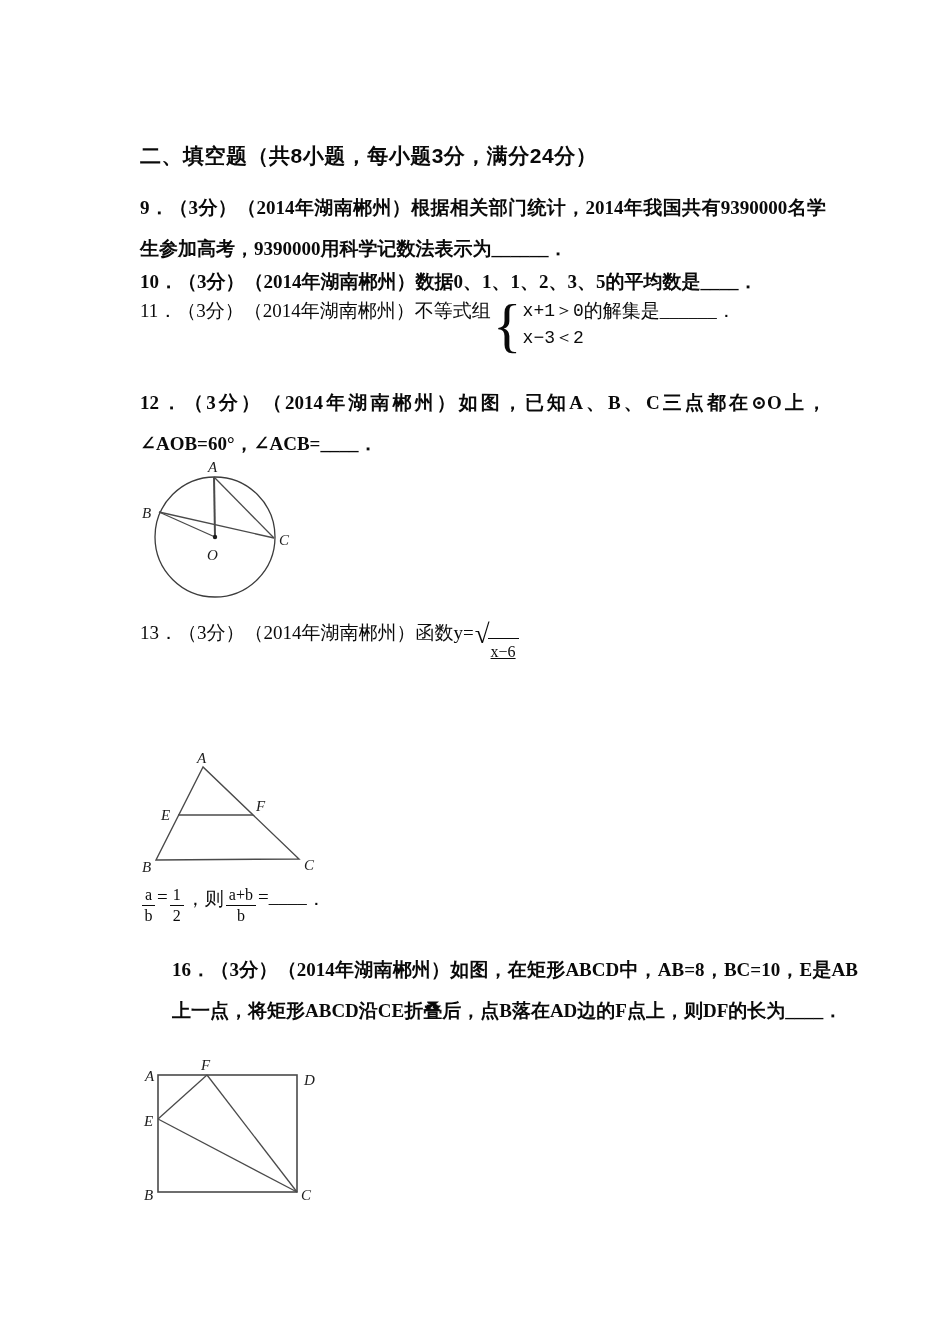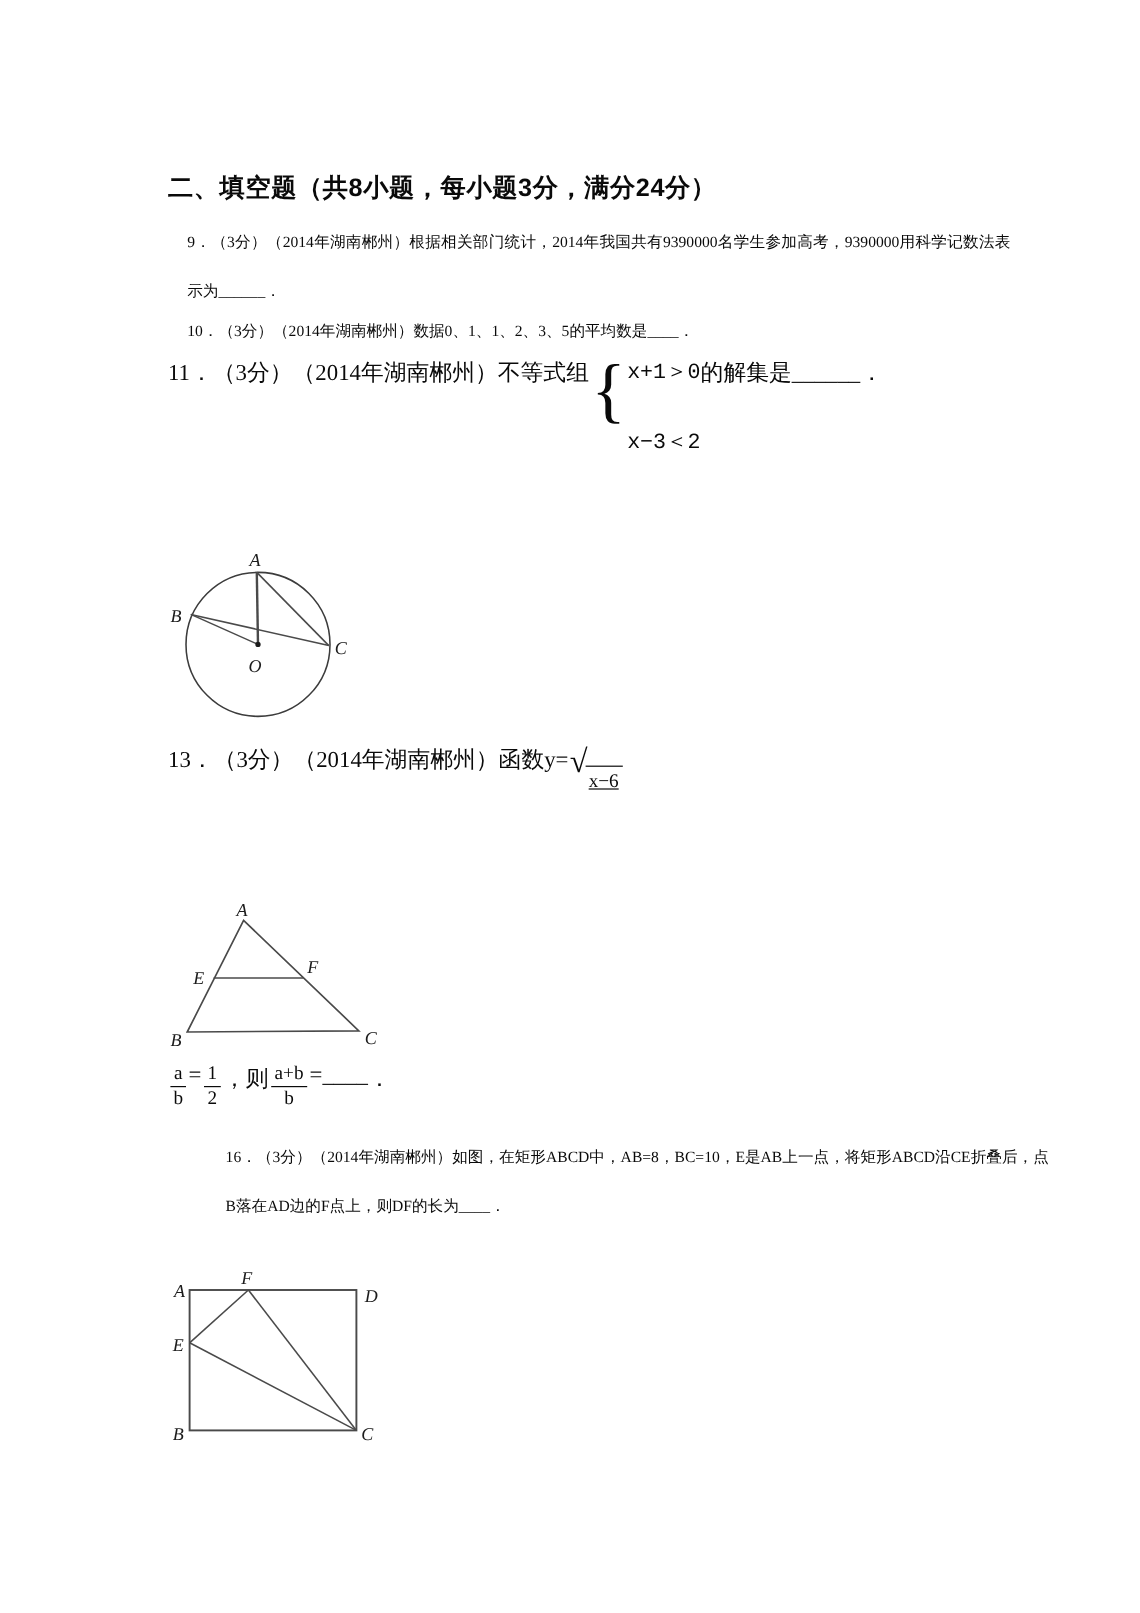--- a/index.html
+++ b/index.html
@@ -16,25 +16,26 @@
     position: absolute;
     left: 140px; top: 142px;
     width: 690px;
     font-family: "Liberation Sans", "DejaVu Sans", sans-serif;
     font-weight: bold;
     font-size: 21px;
     letter-spacing: 0.5px;
   }
   .q {
     position: absolute;
-    left: 156px;
+    left: 140px;
     width: 686px;
-    font-size: 13px;
+    font-size: 19px;
     line-height: 41px;
     text-align: justify;
+    font-weight: bold;
   }
   .q-row {
     position: absolute;
     left: 140px;
     display: flex;
     align-items: flex-start;
     font-size: 19px;
     white-space: nowrap;
   }
   .brace {
@@ -44,21 +45,20 @@
     line-height: 0.9;
     margin: 0 1px 0 2px;
   }
   .system {
     display: flex;
     flex-direction: column;
     justify-content: center;
     font-size: 18px;
     line-height: 27px;
     font-family: "Liberation Mono", "DejaVu Sans Mono", monospace;
-    gap: 31px;
   }
   .frac {
     display: inline-flex;
     flex-direction: column;
     align-items: center;
     vertical-align: middle;
     font-size: 16px;
     line-height: 1.15;
     margin: 0 2px;
   }
@@ -89,20 +89,21 @@
   <div class="q-row" style="top: 298px; height: 64px;">
     <span>11．（3分）（2014年湖南郴州）不等式组</span>
     <span class="brace">{</span>
     <span class="system">
       <span>x+1＞0</span>
       <span>x−3＜2</span>
     </span>
     <span>的解集是______．</span>
   </div>
 
+  <p class="q" style="top: 363px;">12．（3分）（2014年湖南郴州）如图，已知A、B、C三点都在⊙O上，∠AOB=60°，∠ACB=____．</p>
 
   <svg class="diagram" style="left: 140px; top: 455px;" width="162" height="150" viewBox="0 0 162 150">
     <circle cx="75" cy="82" r="60" fill="none" stroke="#3c3c3c" stroke-width="1.3"></circle>
     <g stroke="#4a4a4a" stroke-width="1.3">
       <line x1="74" y1="22" x2="75" y2="82" stroke-width="2"></line>
       <line x1="74" y1="22" x2="134" y2="83"></line>
       <line x1="19" y1="57" x2="75" y2="82"></line>
       <line x1="19" y1="57" x2="134" y2="83"></line>
     </g>
     <circle cx="75" cy="82" r="2.2" fill="#1c1c1c"></circle>

